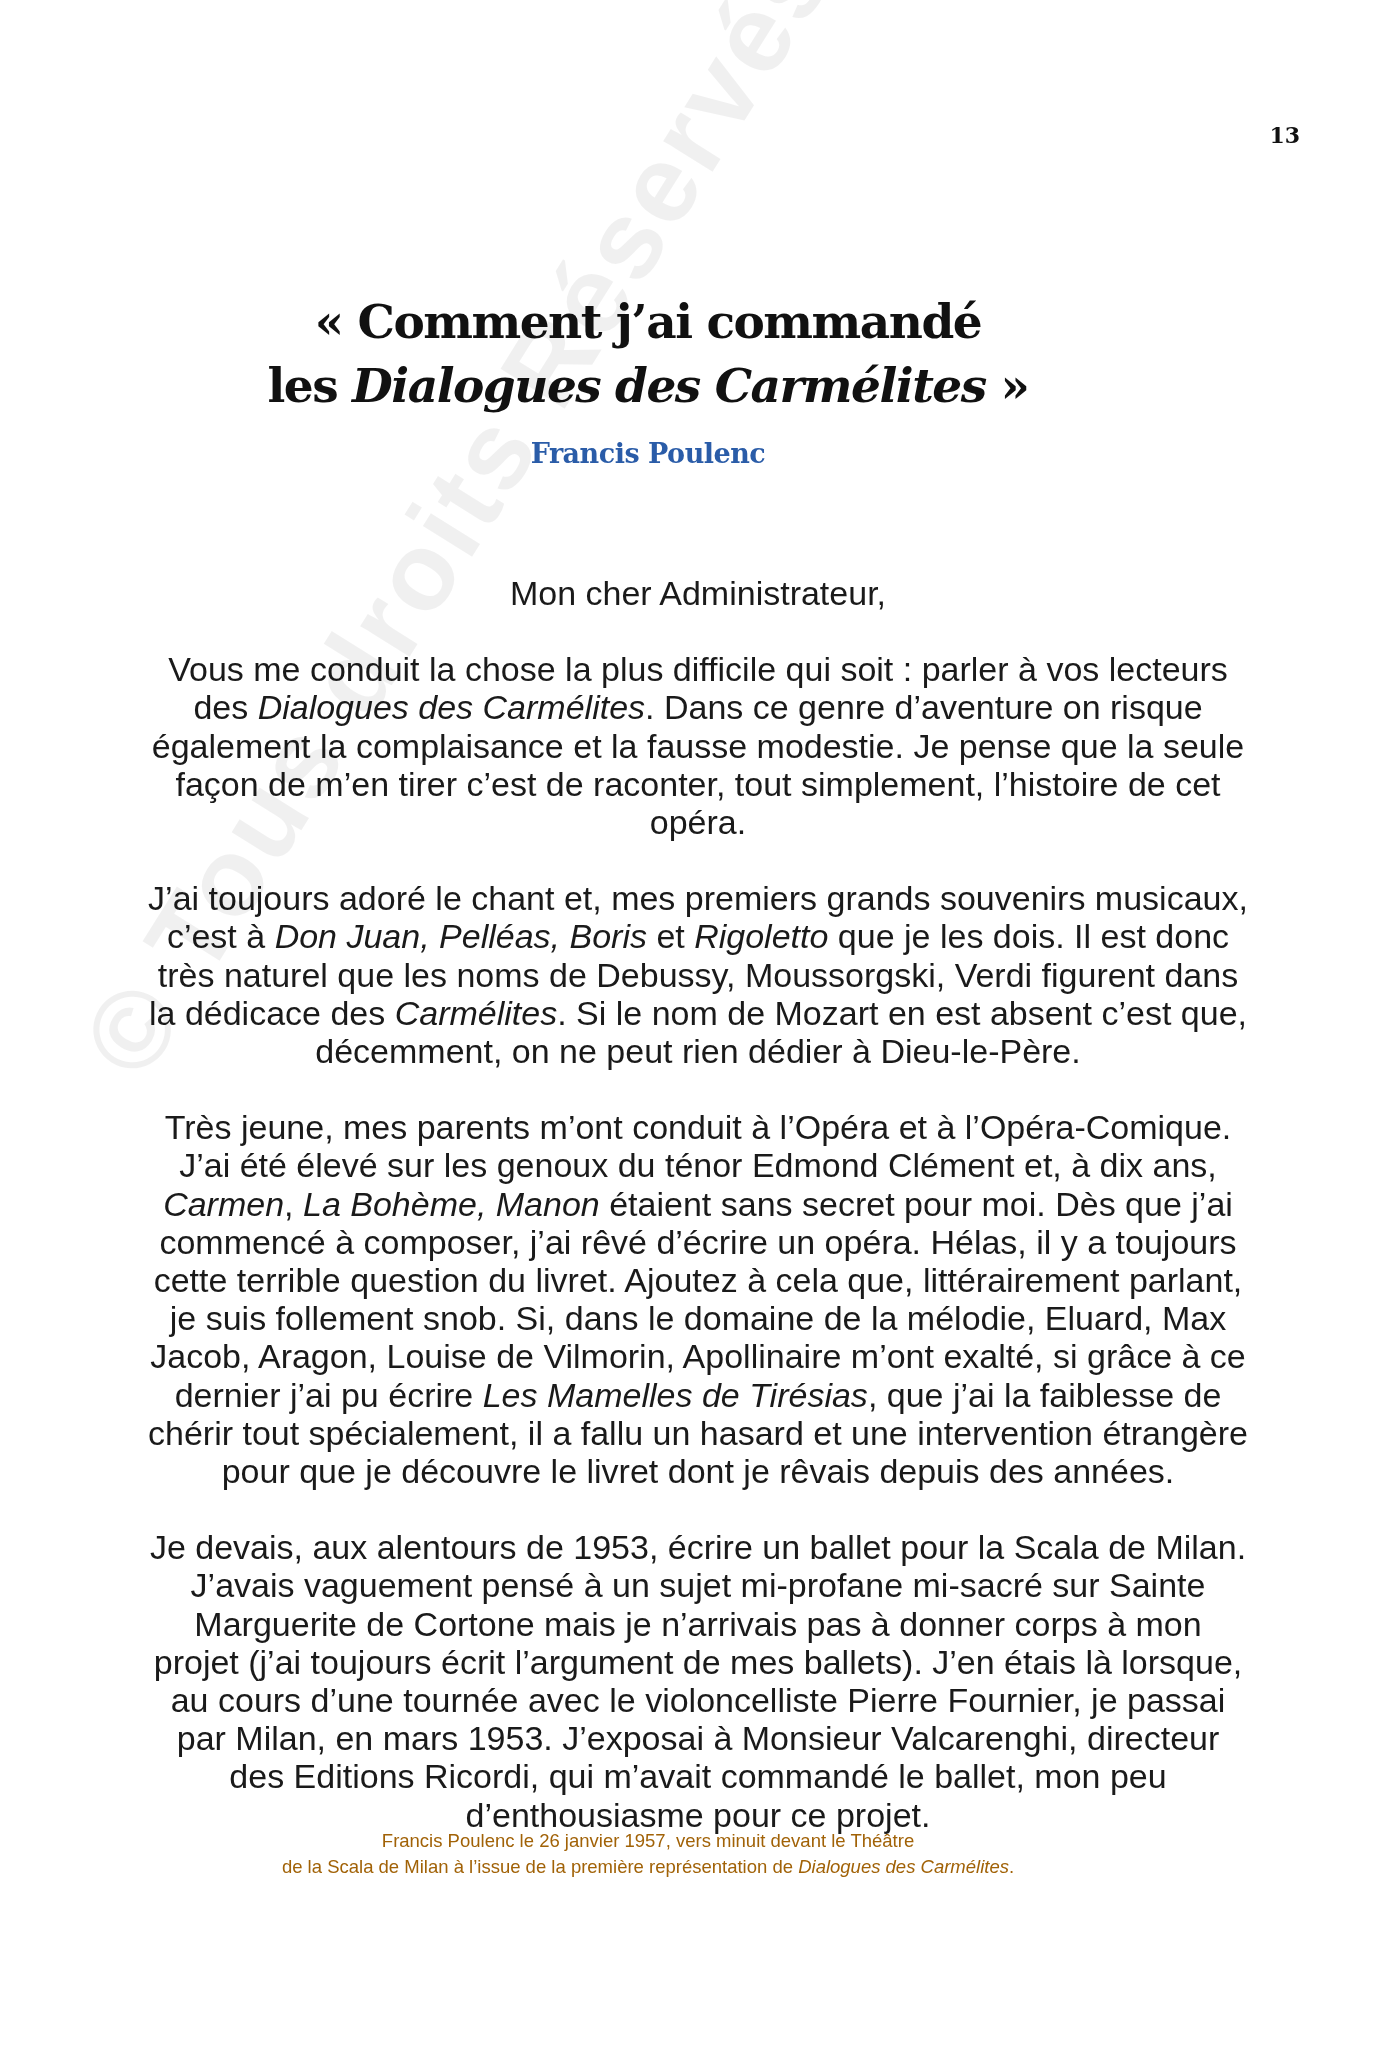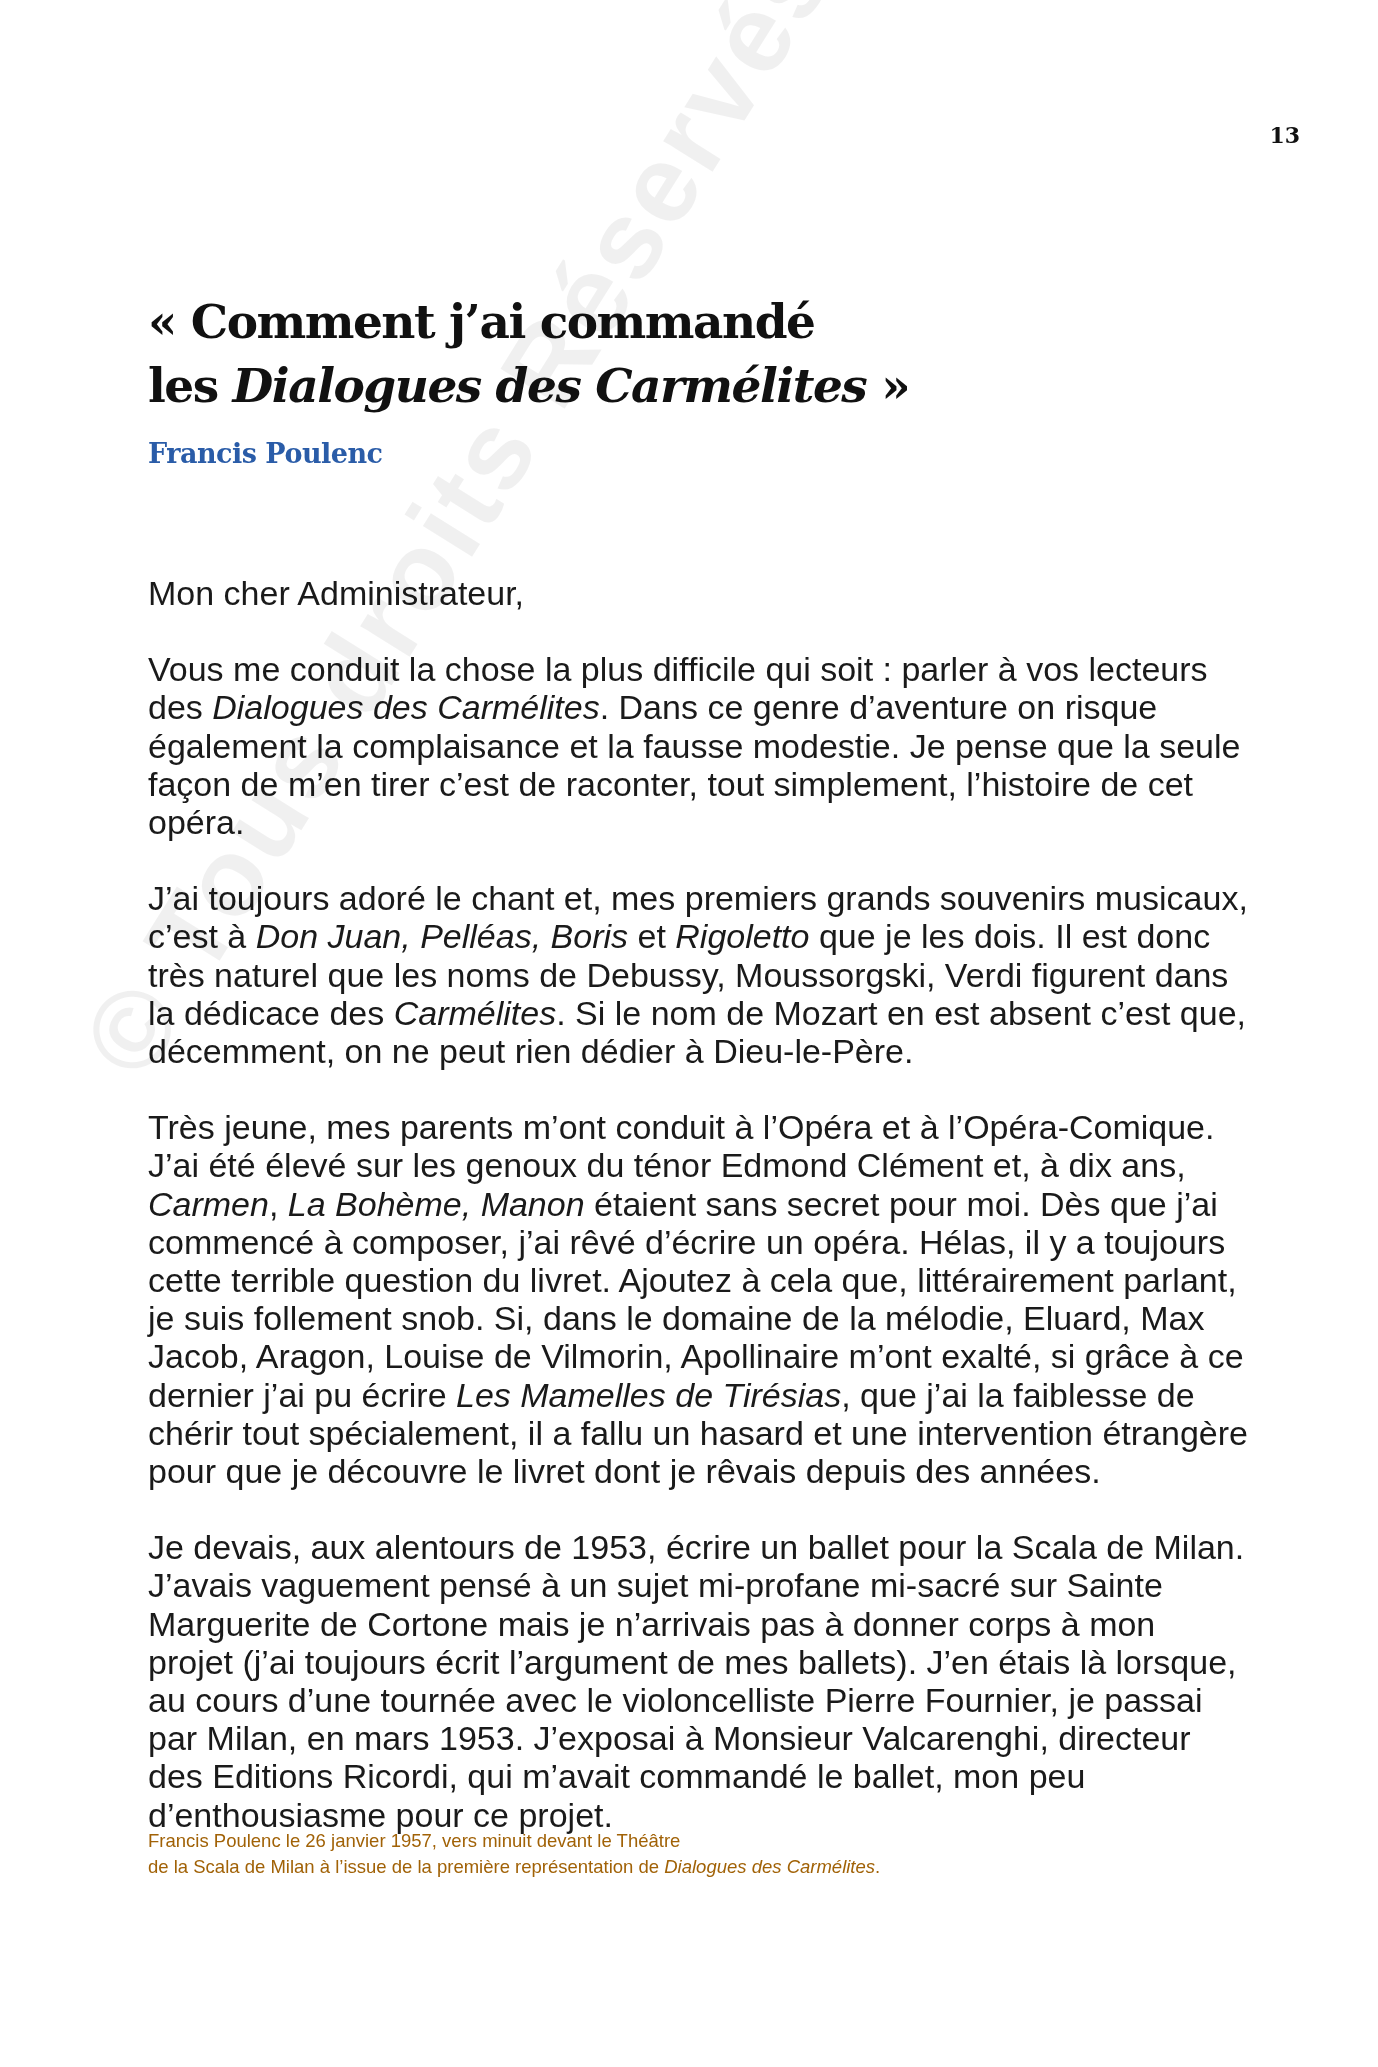--- a/index.html
+++ b/index.html
@@ -13,20 +13,21 @@
       position: relative;
       overflow: hidden;
       font-family: "Liberation Sans", "DejaVu Sans", sans-serif;
       color: #1a1a1a;
     }
     .page {
       position: absolute;
       left: 0; top: 0;
       width: 1378px;
       height: 2067px;
+      text-align: center;
     }
     .page-number {
       position: absolute;
       top: 122px;
       right: 78px;
       font-family: "DejaVu Serif", serif;
       font-weight: bold;
       font-size: 22px;
       color: #111;
     }

